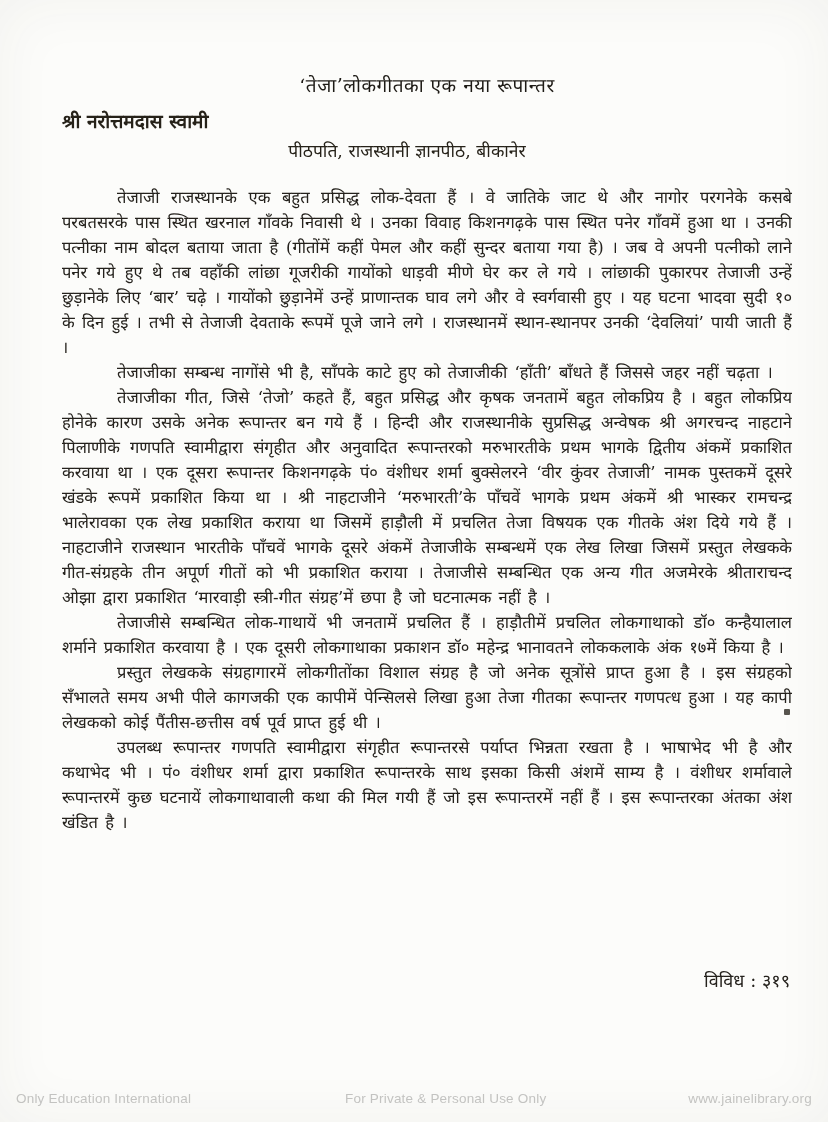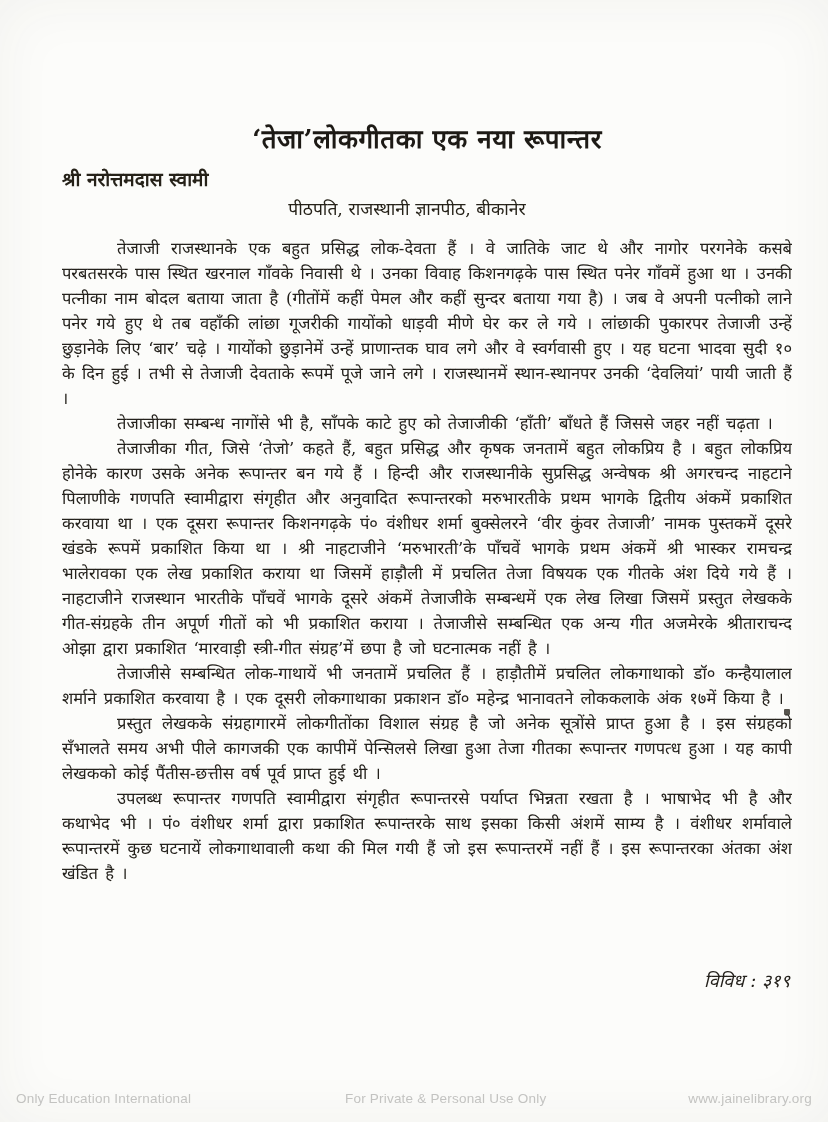--- a/index.html
+++ b/index.html
@@ -18,61 +18,60 @@
     font-family: "DejaVu Serif", "Liberation Serif", serif;
     color: #23201b;
   }
   .content {
     position: absolute;
     left: 62px;
     right: 36px;
     top: 0;
   }
   .doc-title {
-    margin: 120px 0 0 0;
+    margin: 72px 0 0 0;
     text-align: center;
-    font-size: 26px;
-    font-weight: bold;
+    font-size: 19px;
+    font-weight: normal;
     letter-spacing: 0.5px;
     color: #1d1a15;
   }
   .doc-author {
     margin: 10px 40px 0 0;
     text-align: left;
     font-size: 19px;
     font-weight: bold;
     color: #262219;
   }
   .doc-affiliation {
     margin: 4px 40px 0 0;
     text-align: center;
     font-size: 17.5px;
     color: #262219;
   }
   .body-text {
-    margin-top: 16px;
+    margin-top: 23px;
     max-height: 748px;
     overflow: hidden;
   }
   .body-text p {
     margin: 0;
     text-align: justify;
     text-indent: 55px;
     font-size: 16.5px;
     line-height: 25px;
     word-spacing: 2px;
     color: #24211c;
   }
   .page-marker {
     position: absolute;
     top: 968px;
     right: 38px;
     font-size: 18px;
     color: #24211c;
-    font-style: italic;
   }
   .scan-speck {
     position: absolute;
     left: 784px;
     top: 709px;
     width: 6px;
     height: 6px;
     background: #3a362f;
     border-radius: 1px;
     opacity: 0.85;

